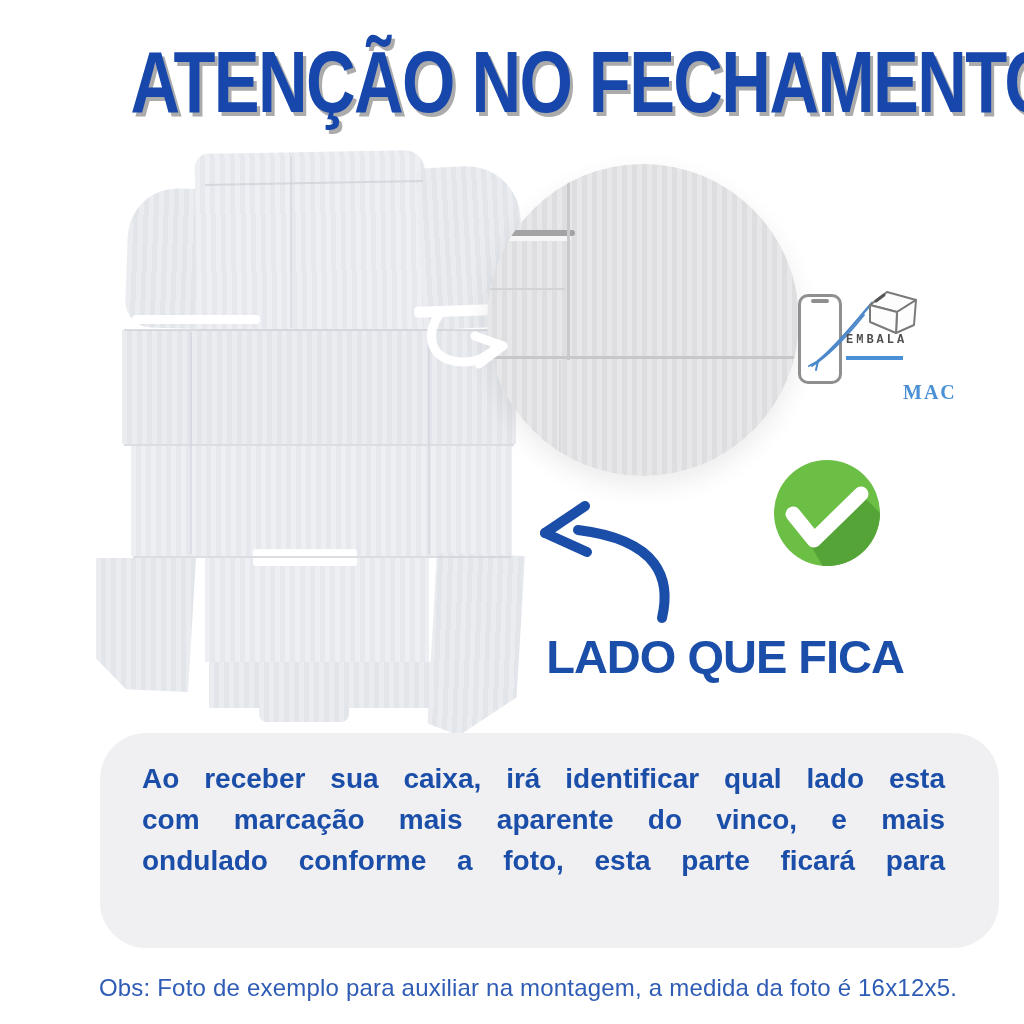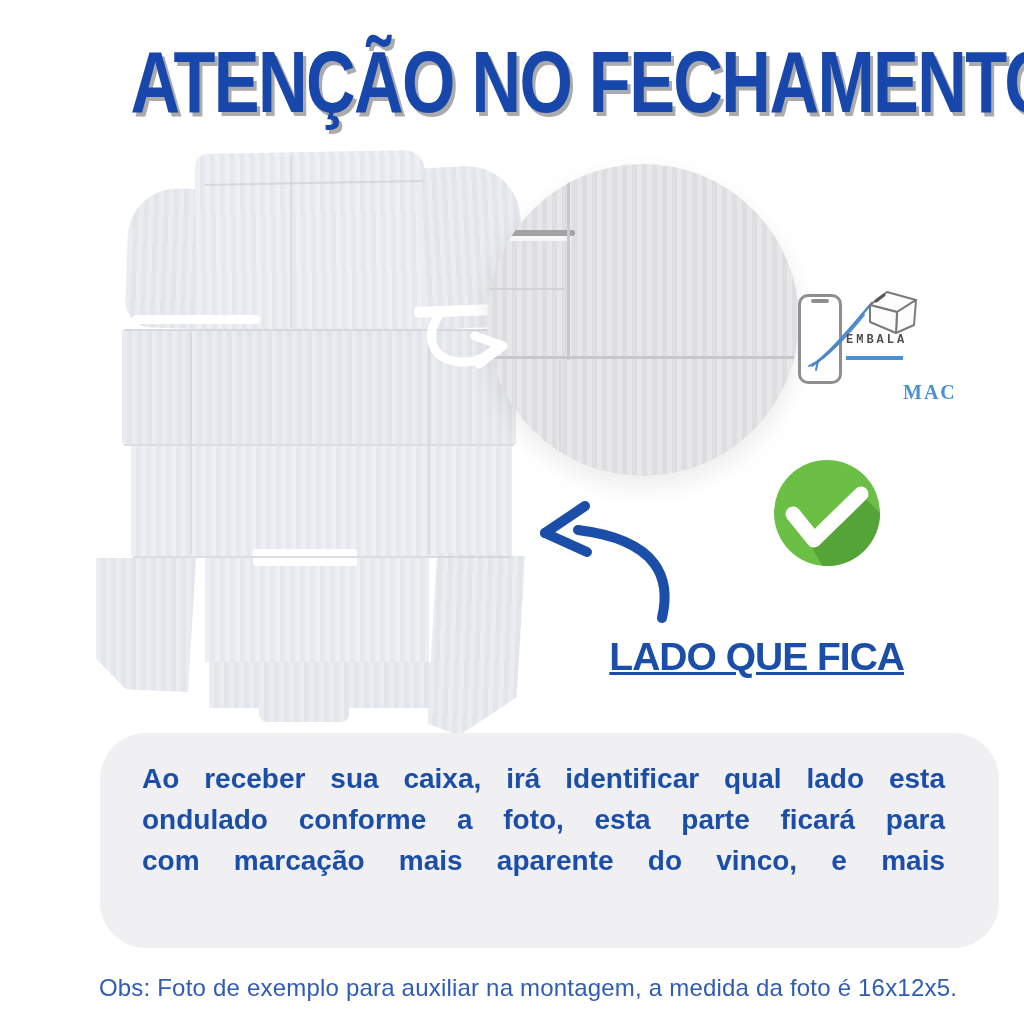--- a/index.html
+++ b/index.html
@@ -36,21 +36,21 @@
     border:3px solid #8F8F8F;border-radius:10px;box-sizing:border-box;}
   .notch{width:18px;height:4px;background:#8F8F8F;border-radius:2px;margin:2px auto 0;}
   .brand-top{position:absolute;left:846px;top:333px;font-family:"Liberation Mono",monospace;
     font-weight:bold;font-size:12px;letter-spacing:3px;color:var(--logo-gray);}
   .brand-bar{position:absolute;left:846px;top:356px;width:57px;height:4px;background:var(--logo-blue);}
   .brand-bottom{position:absolute;left:903px;top:349px;font-family:Liberation Serif, serif;
     font-weight:bold;font-size:20px;letter-spacing:2px;color:var(--logo-blue);margin-top:32px;}
 
   
   .side-label{position:absolute;right:120px;top:634px;text-align:center;font-weight:bold;
-    font-size:39px;line-height:46px;letter-spacing:-1px;color:var(--body-blue);text-decoration:underline;}
+    font-size:47px;line-height:46px;letter-spacing:-1px;color:var(--body-blue);}
 
   
   .panel{position:absolute;left:100px;top:733px;width:899px;height:215px;background:var(--panel-gray);
     border-radius:46px;box-sizing:border-box;padding:25px 54px 0 42px;}
   .jline{font-weight:bold;font-size:28px;line-height:41px;color:var(--body-blue);
     text-align:justify;text-align-last:justify;}
   .jline.last{text-align-last:left;}
 
   
   .obs{position:absolute;left:0;right:0;top:974px;text-align:center;font-size:24px;
@@ -137,19 +137,19 @@
     <path d="M17 47 L57 20" fill="none" stroke="var(--body-blue)" stroke-width="10" stroke-linecap="round"></path>
     <path d="M17 47 L59 66" fill="none" stroke="var(--body-blue)" stroke-width="10" stroke-linecap="round"></path>
   </svg>
 
   <div class="side-label">
     <div>LADO QUE FICA</div>
   </div>
 
   <div class="panel">
     <div class="jline">Ao receber sua caixa, irá identificar qual lado esta</div>
+    <div class="jline">com marcação mais aparente do vinco, e mais</div>
     <div class="jline">ondulado conforme a foto, esta parte ficará para</div>
-    <div class="jline">com marcação mais aparente do vinco, e mais</div>
   </div>
 
   <div class="obs">Obs: Foto de exemplo para auxiliar na montagem, a medida da foto é 16x12x5.</div>
 
 </div>
 
 </body></html>

